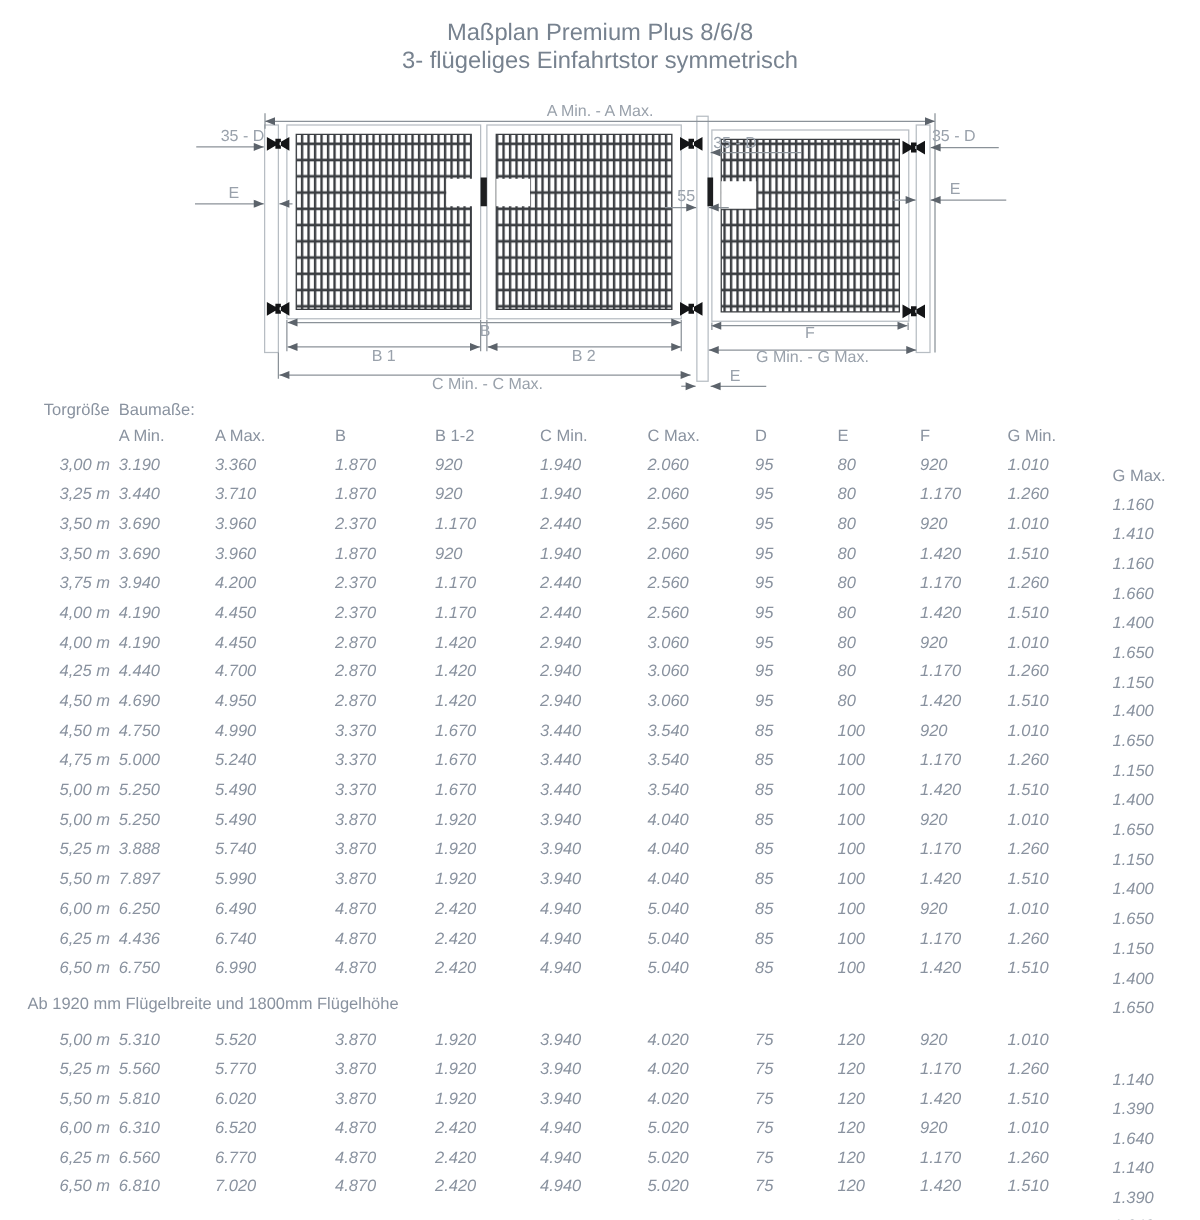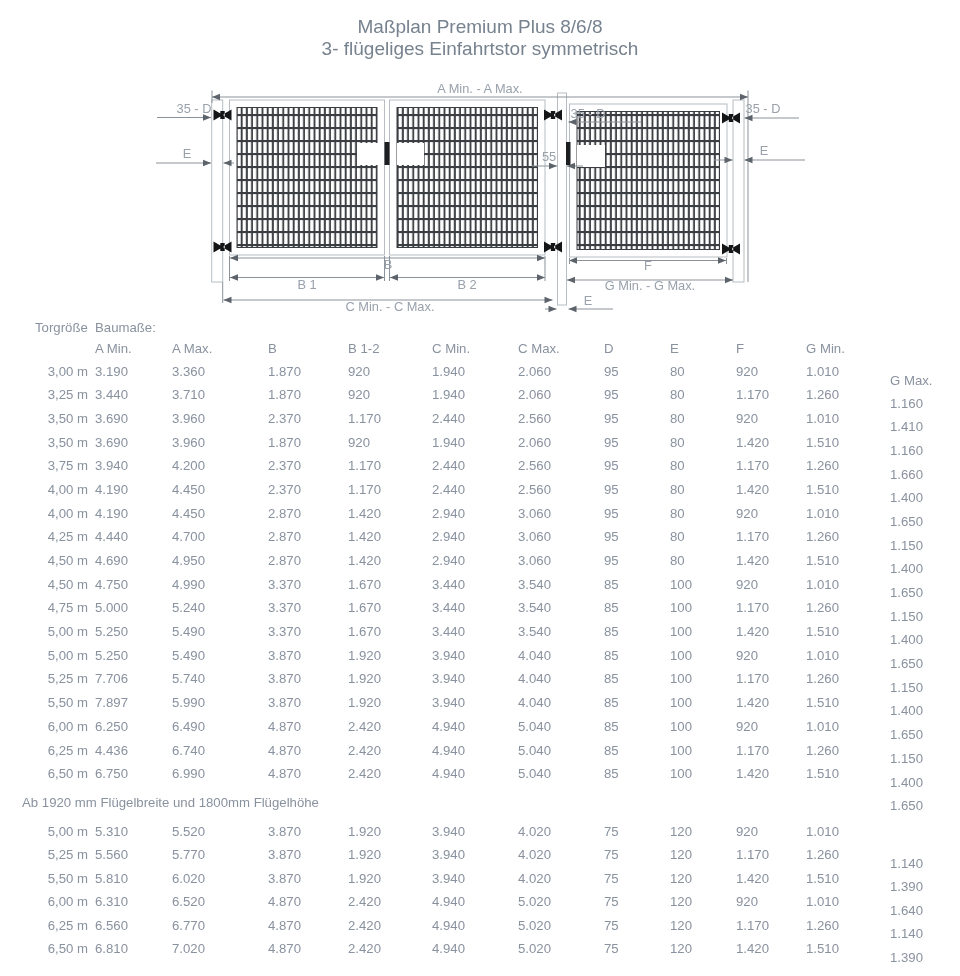--- a/index.html
+++ b/index.html
@@ -7,21 +7,21 @@
        font-family:"Liberation Sans",sans-serif;-webkit-font-smoothing:antialiased;}
   .title{position:absolute;left:0;width:960px;text-align:center;color:#77828f;
          font-size:19px;line-height:22px;height:22px;}
   .l1{top:16px;} .l2{top:38px;}
   svg text{font-family:"Liberation Sans",sans-serif;font-size:12.8px;fill:#99a1ab;}
   #diagram{position:absolute;top:70px;left:0;}
   
   .thead1,.thead2,.trow,.note{position:absolute;left:0;width:960px;}
   .thead1{top:317px;height:22px;line-height:22px;padding-left:30px;}
   .thead2{top:337px;height:23px;line-height:23px;}
-  .tsec{position:absolute;left:0;width:960px;}
+  .tsec{position:absolute;left:0;width:960px;font-style:italic;}
   #sec1{top:359.5px;}
   #sec2{top:819.5px;}
   .trow{position:relative;height:23.7px;line-height:23.7px;width:960px;}
   #sec2 .trow{height:23.5px;line-height:23.5px;}
   .tcell{position:absolute;top:0;color:#89929f;font-size:13.2px;white-space:nowrap;}
   .note{top:791px;height:24px;line-height:24px;color:#89929f;font-size:13.2px;padding-left:22px;width:922px;}
   .h0{left:35px;}
   .c0{left:35px;width:53px;text-align:right;}
   .c1{left:95px;} .c2{left:172px;} .c3{left:268px;} .c4{left:348px;}
   .c5{left:432px;} .c6{left:518px;} .c7{left:604px;} .c8{left:670px;}
@@ -320,21 +320,21 @@
         <span class="tcell c5">3.940</span>
         <span class="tcell c6">4.040</span>
         <span class="tcell c7">85</span>
         <span class="tcell c8">100</span>
         <span class="tcell c9">920</span>
         <span class="tcell c10">1.010</span>
         <span class="tcell c11">1.150</span>
       </div>
       <div class="trow">
         <span class="tcell c0">5,25 m</span>
-        <span class="tcell c1">7.706</span>
+        <span class="tcell c1">3.888</span>
         <span class="tcell c2">5.740</span>
         <span class="tcell c3">3.870</span>
         <span class="tcell c4">1.920</span>
         <span class="tcell c5">3.940</span>
         <span class="tcell c6">4.040</span>
         <span class="tcell c7">85</span>
         <span class="tcell c8">100</span>
         <span class="tcell c9">1.170</span>
         <span class="tcell c10">1.260</span>
         <span class="tcell c11">1.400</span>

